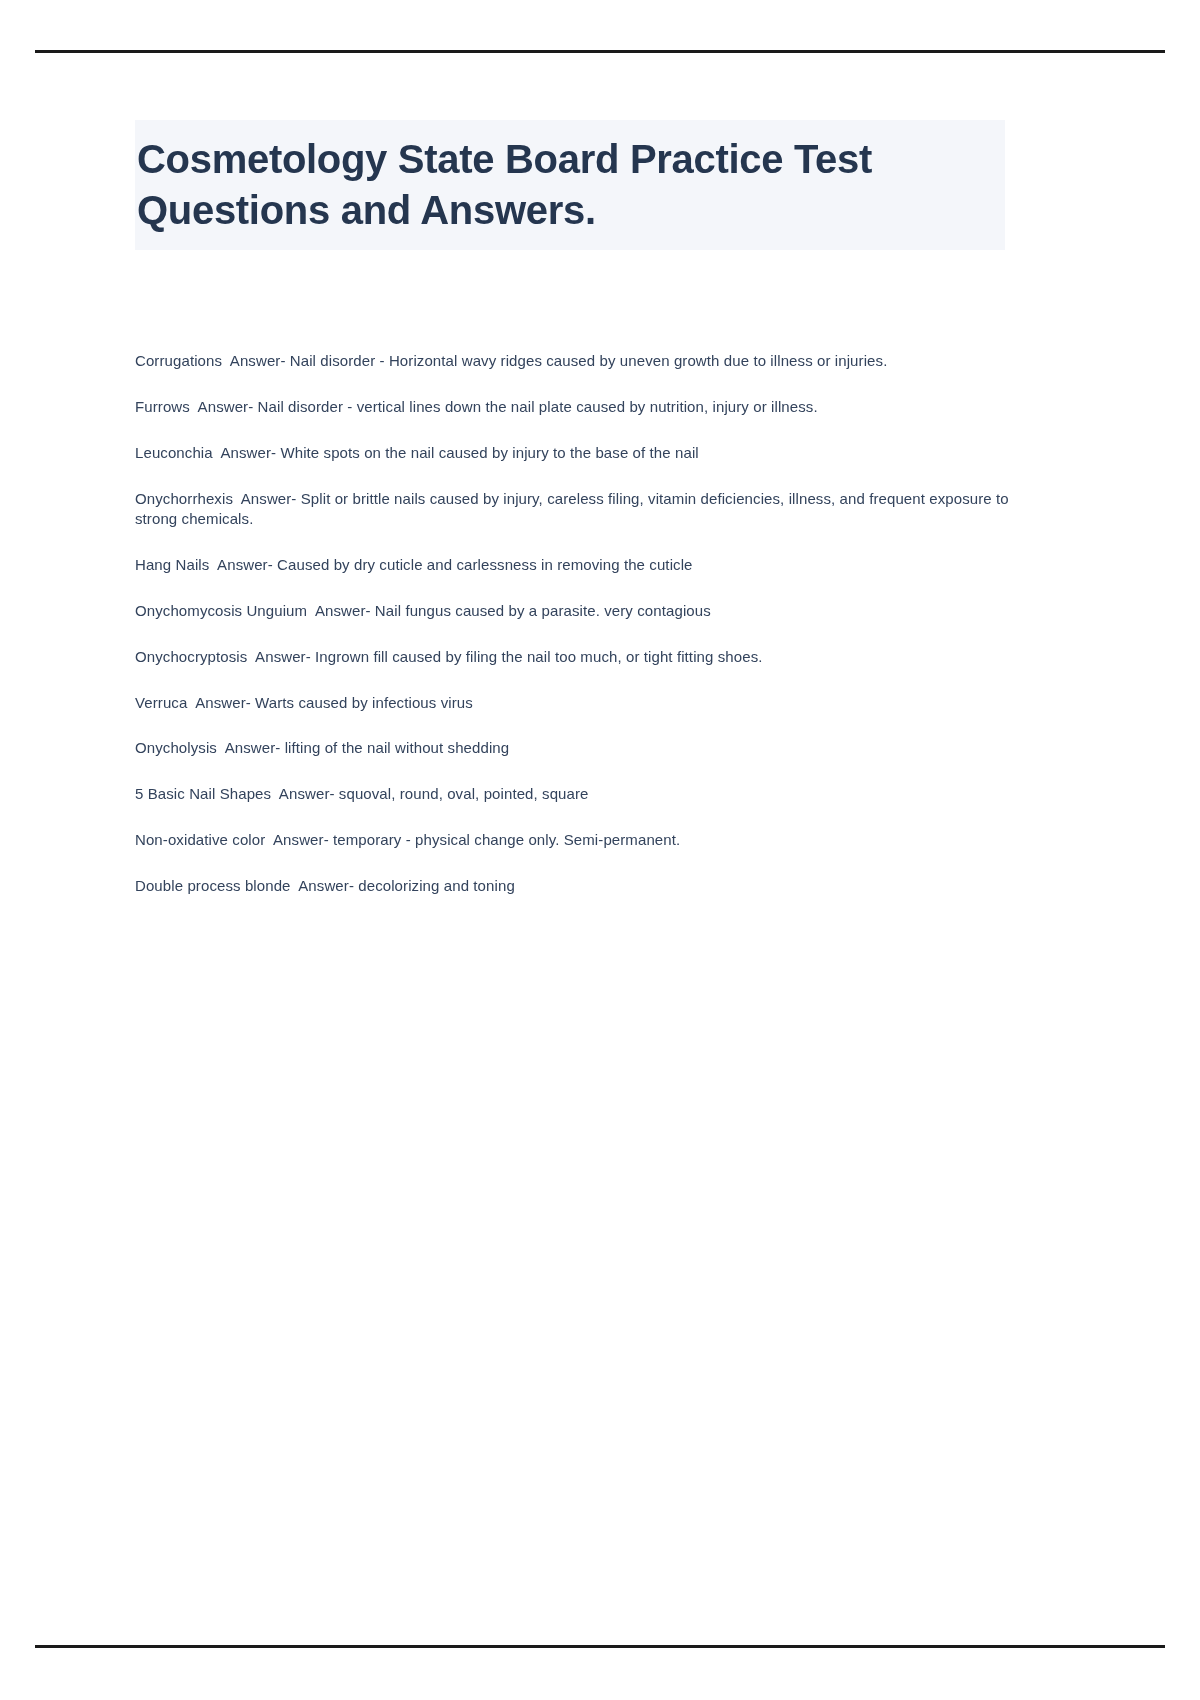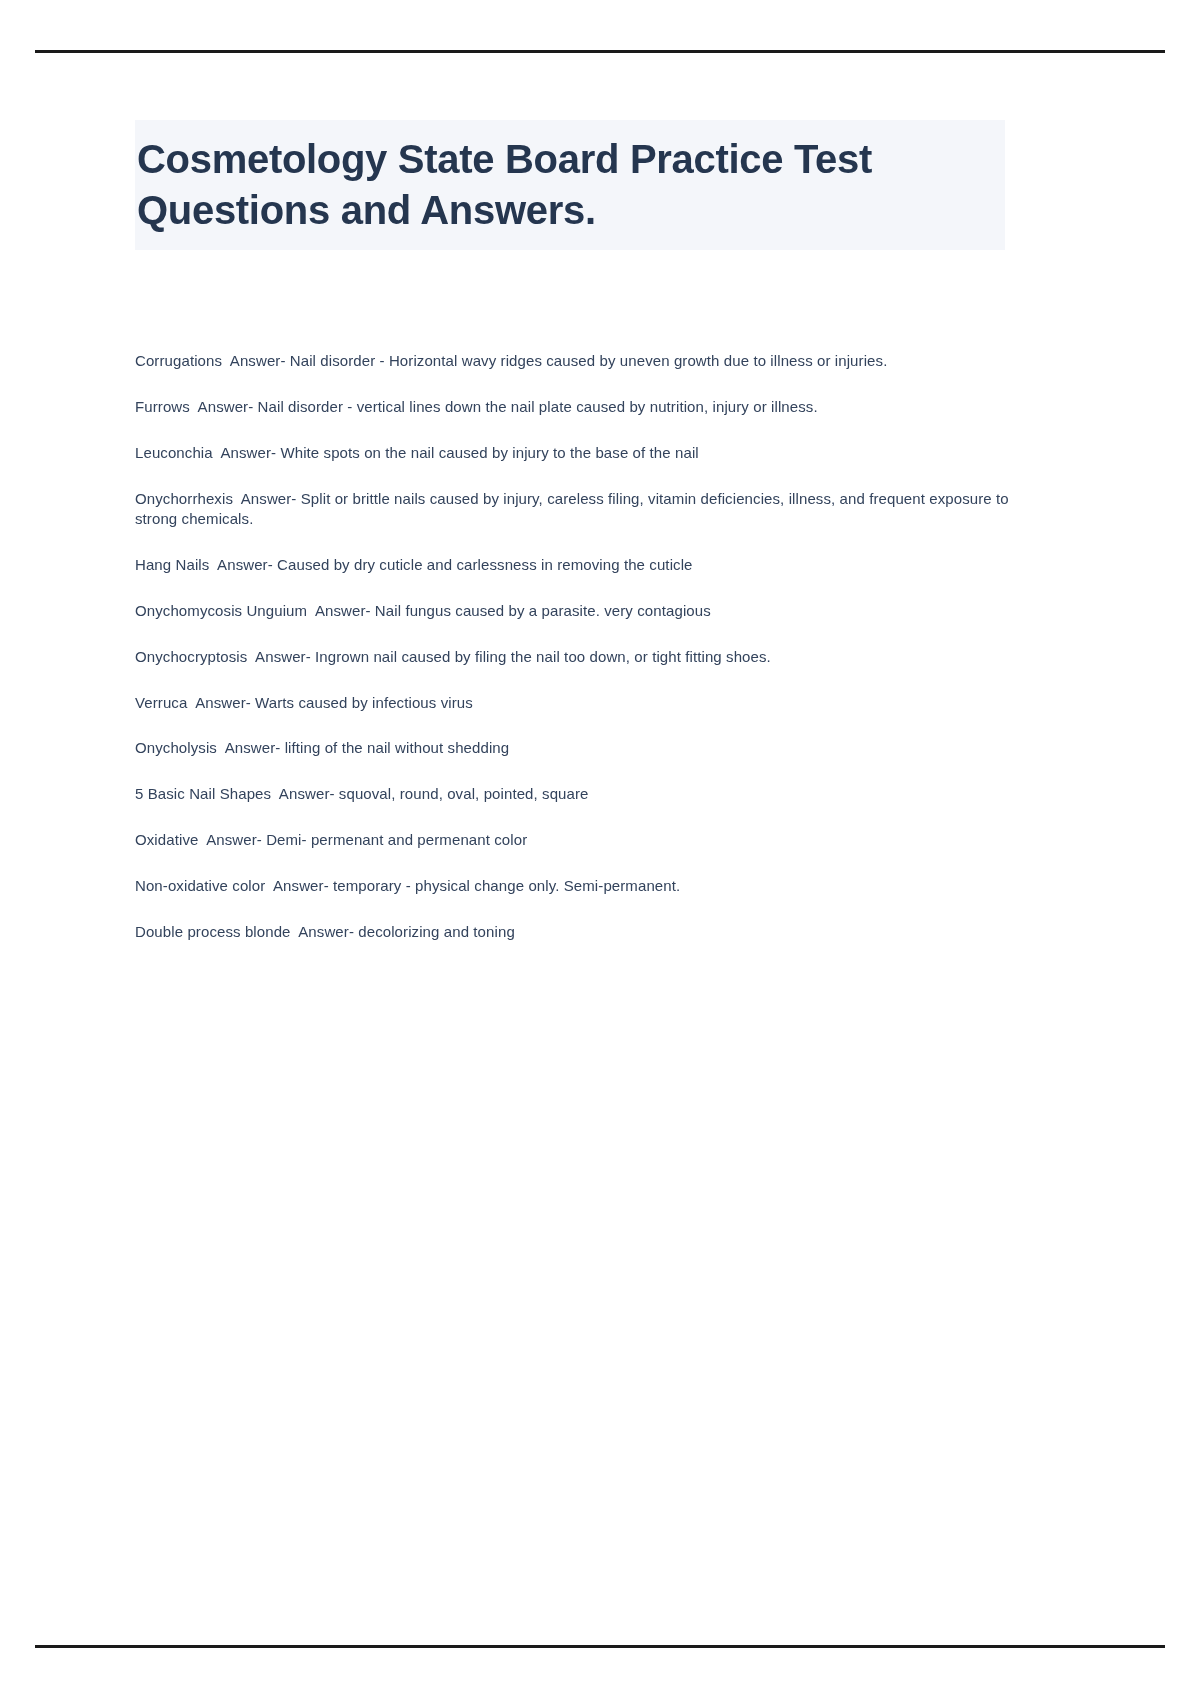--- a/index.html
+++ b/index.html
@@ -80,24 +80,23 @@
     <h1 class="title-text">Cosmetology State Board Practice Test Questions and Answers.</h1>
   </div>
 
   <div class="content">
     <p class="qa"><span class="term">Corrugations</span>&nbsp; <span class="ans">Answer- Nail disorder - Horizontal wavy ridges caused by uneven growth due to illness or injuries.</span></p>
     <p class="qa"><span class="term">Furrows</span>&nbsp; <span class="ans">Answer- Nail disorder - vertical lines down the nail plate caused by nutrition, injury or illness.</span></p>
     <p class="qa"><span class="term">Leuconchia</span>&nbsp; <span class="ans">Answer- White spots on the nail caused by injury to the base of the nail</span></p>
     <p class="qa"><span class="term">Onychorrhexis</span>&nbsp; <span class="ans">Answer- Split or brittle nails caused by injury, careless filing, vitamin deficiencies, illness, and frequent exposure to strong chemicals.</span></p>
     <p class="qa"><span class="term">Hang Nails</span>&nbsp; <span class="ans">Answer- Caused by dry cuticle and carlessness in removing the cuticle</span></p>
     <p class="qa"><span class="term">Onychomycosis Unguium</span>&nbsp; <span class="ans">Answer- Nail fungus caused by a parasite. very contagious</span></p>
-    <p class="qa"><span class="term">Onychocryptosis</span>&nbsp; <span class="ans">Answer- Ingrown nail caused by filing the nail too down, or tight fitting shoes.</span></p>
+    <p class="qa"><span class="term">Onychocryptosis</span>&nbsp; <span class="ans">Answer- Ingrown fill caused by filing the nail too much, or tight fitting shoes.</span></p>
     <p class="qa"><span class="term">Verruca</span>&nbsp; <span class="ans">Answer- Warts caused by infectious virus</span></p>
     <p class="qa"><span class="term">Onycholysis</span>&nbsp; <span class="ans">Answer- lifting of the nail without shedding</span></p>
     <p class="qa"><span class="term">5 Basic Nail Shapes</span>&nbsp; <span class="ans">Answer- squoval, round, oval, pointed, square</span></p>
-    <p class="qa"><span class="term">Oxidative</span>&nbsp; <span class="ans">Answer- Demi- permenant and permenant color</span></p>
     <p class="qa"><span class="term">Non-oxidative color</span>&nbsp; <span class="ans">Answer- temporary - physical change only. Semi-permanent.</span></p>
     <p class="qa"><span class="term">Double process blonde</span>&nbsp; <span class="ans">Answer- decolorizing and toning</span></p>
   </div>
 
   <div class="rule rule-bottom"></div>
 
 </div>
 
 </body></html>

